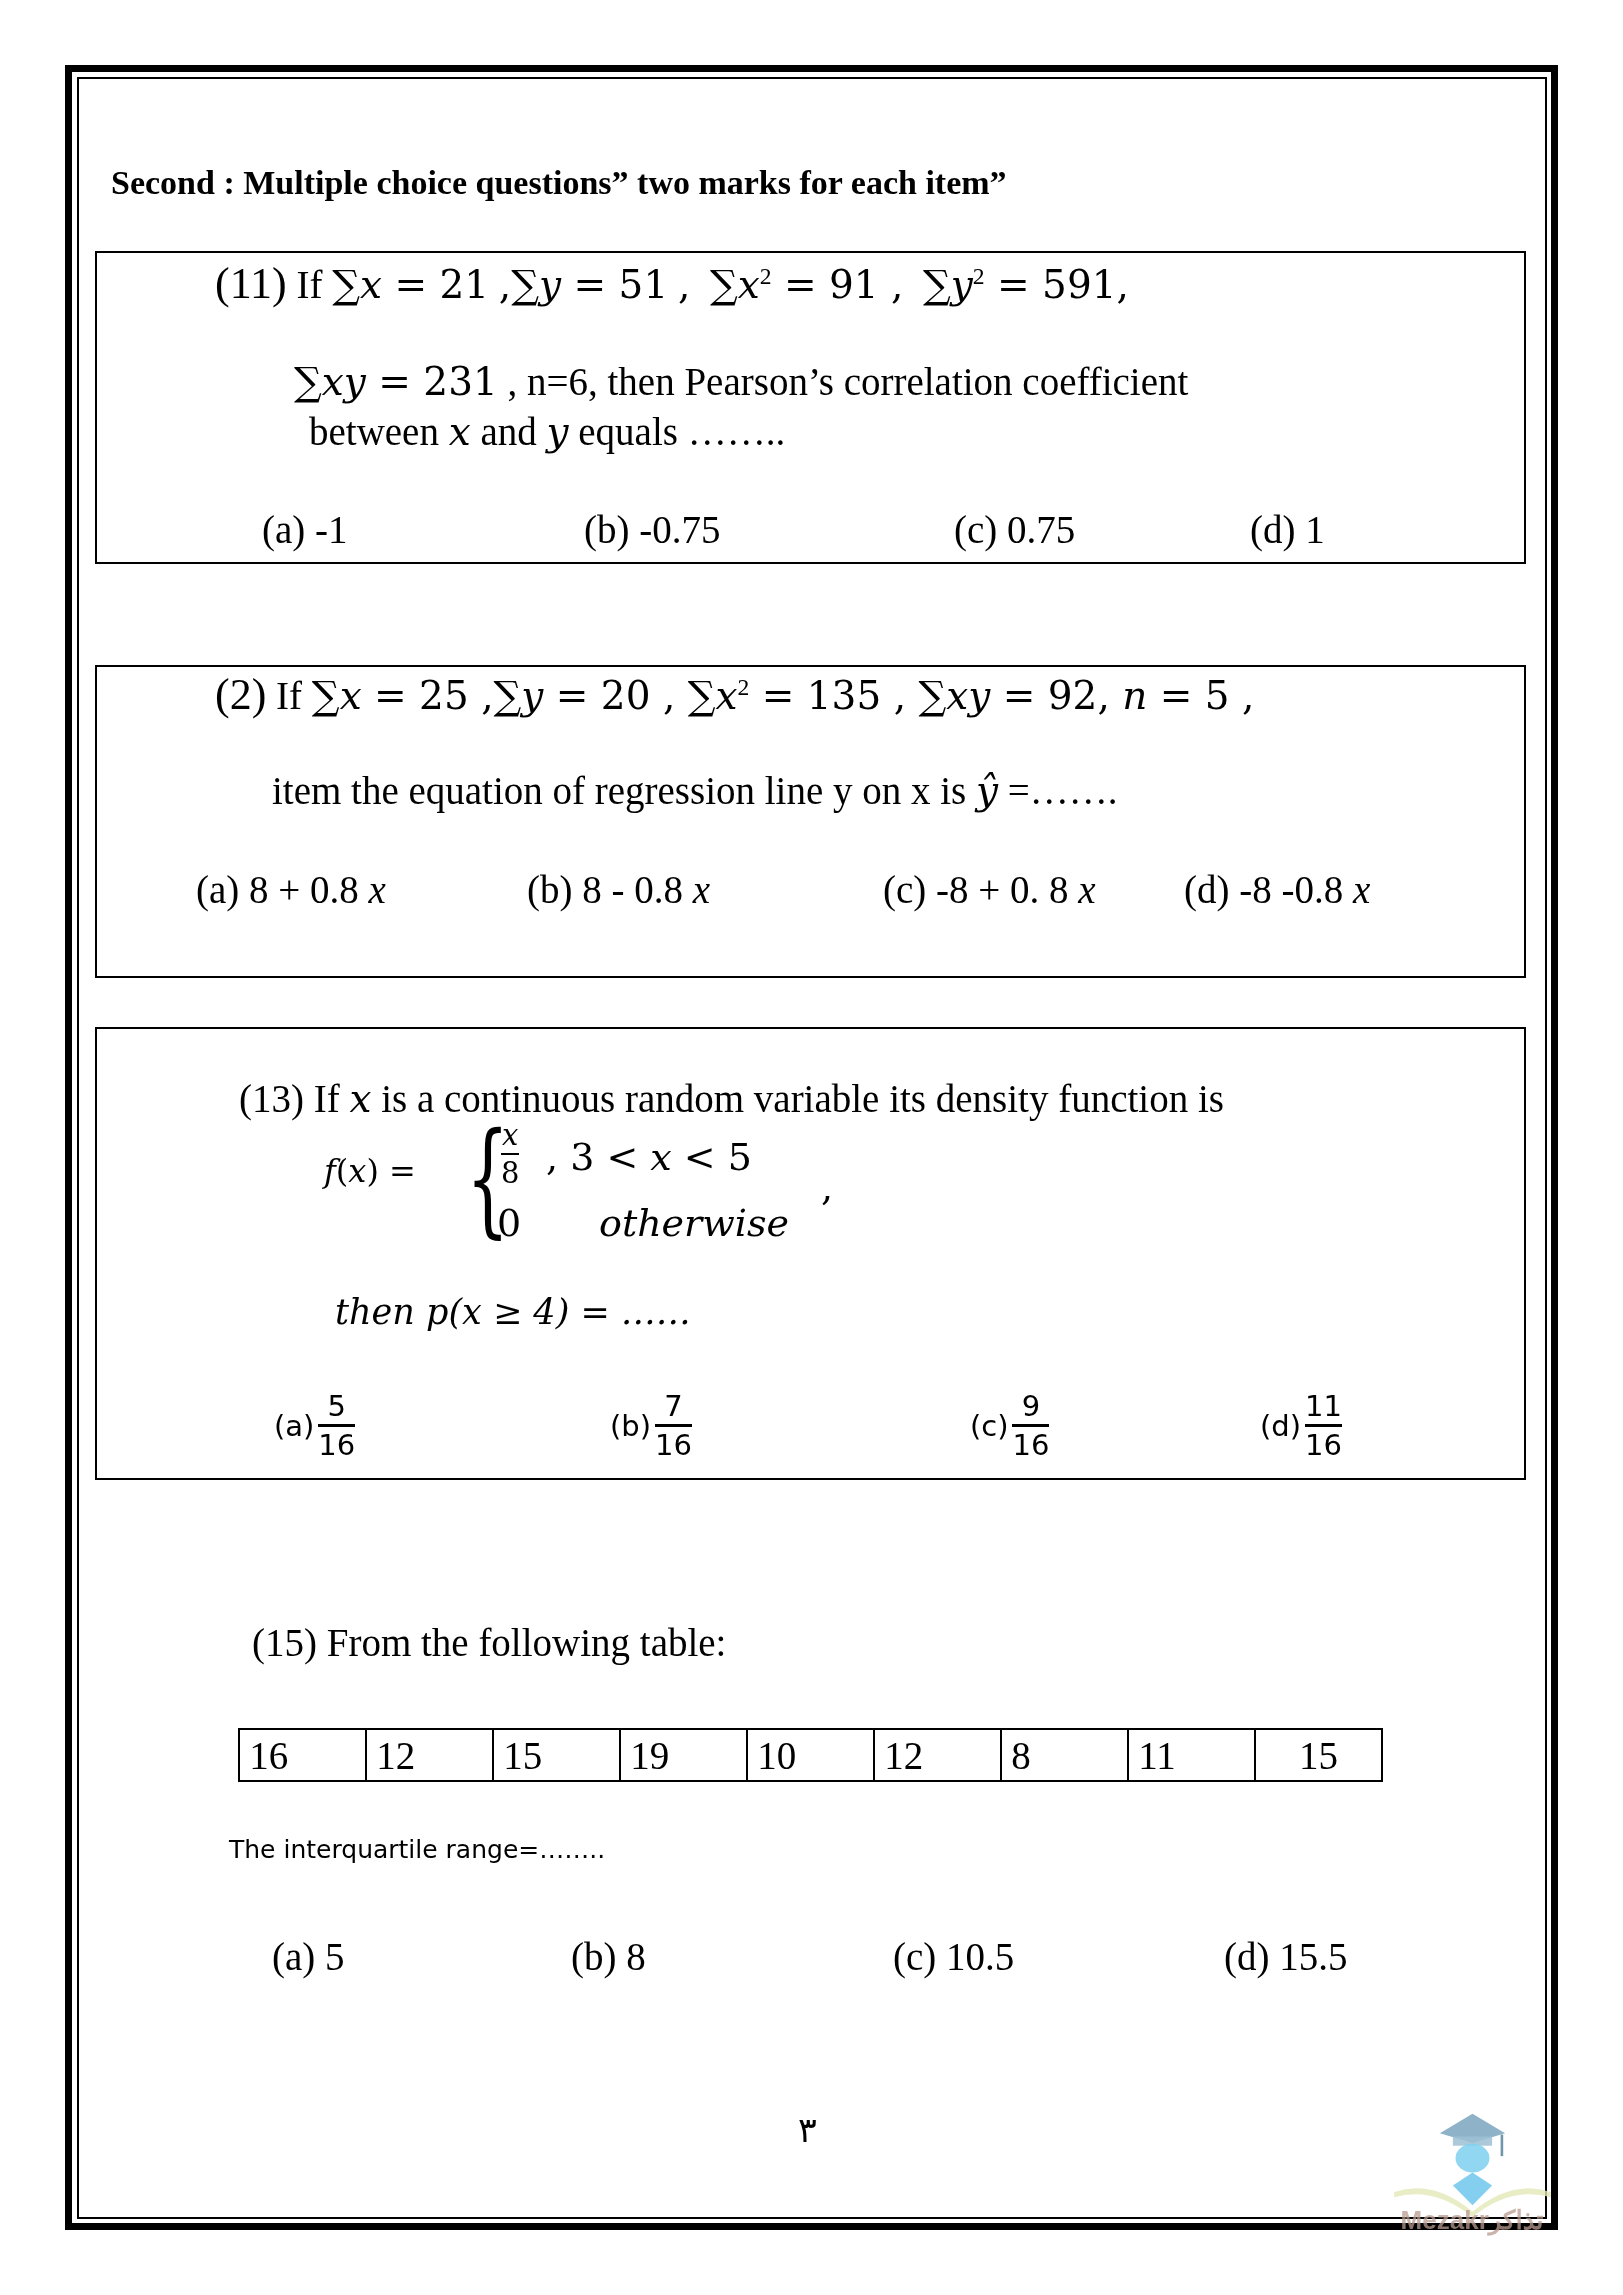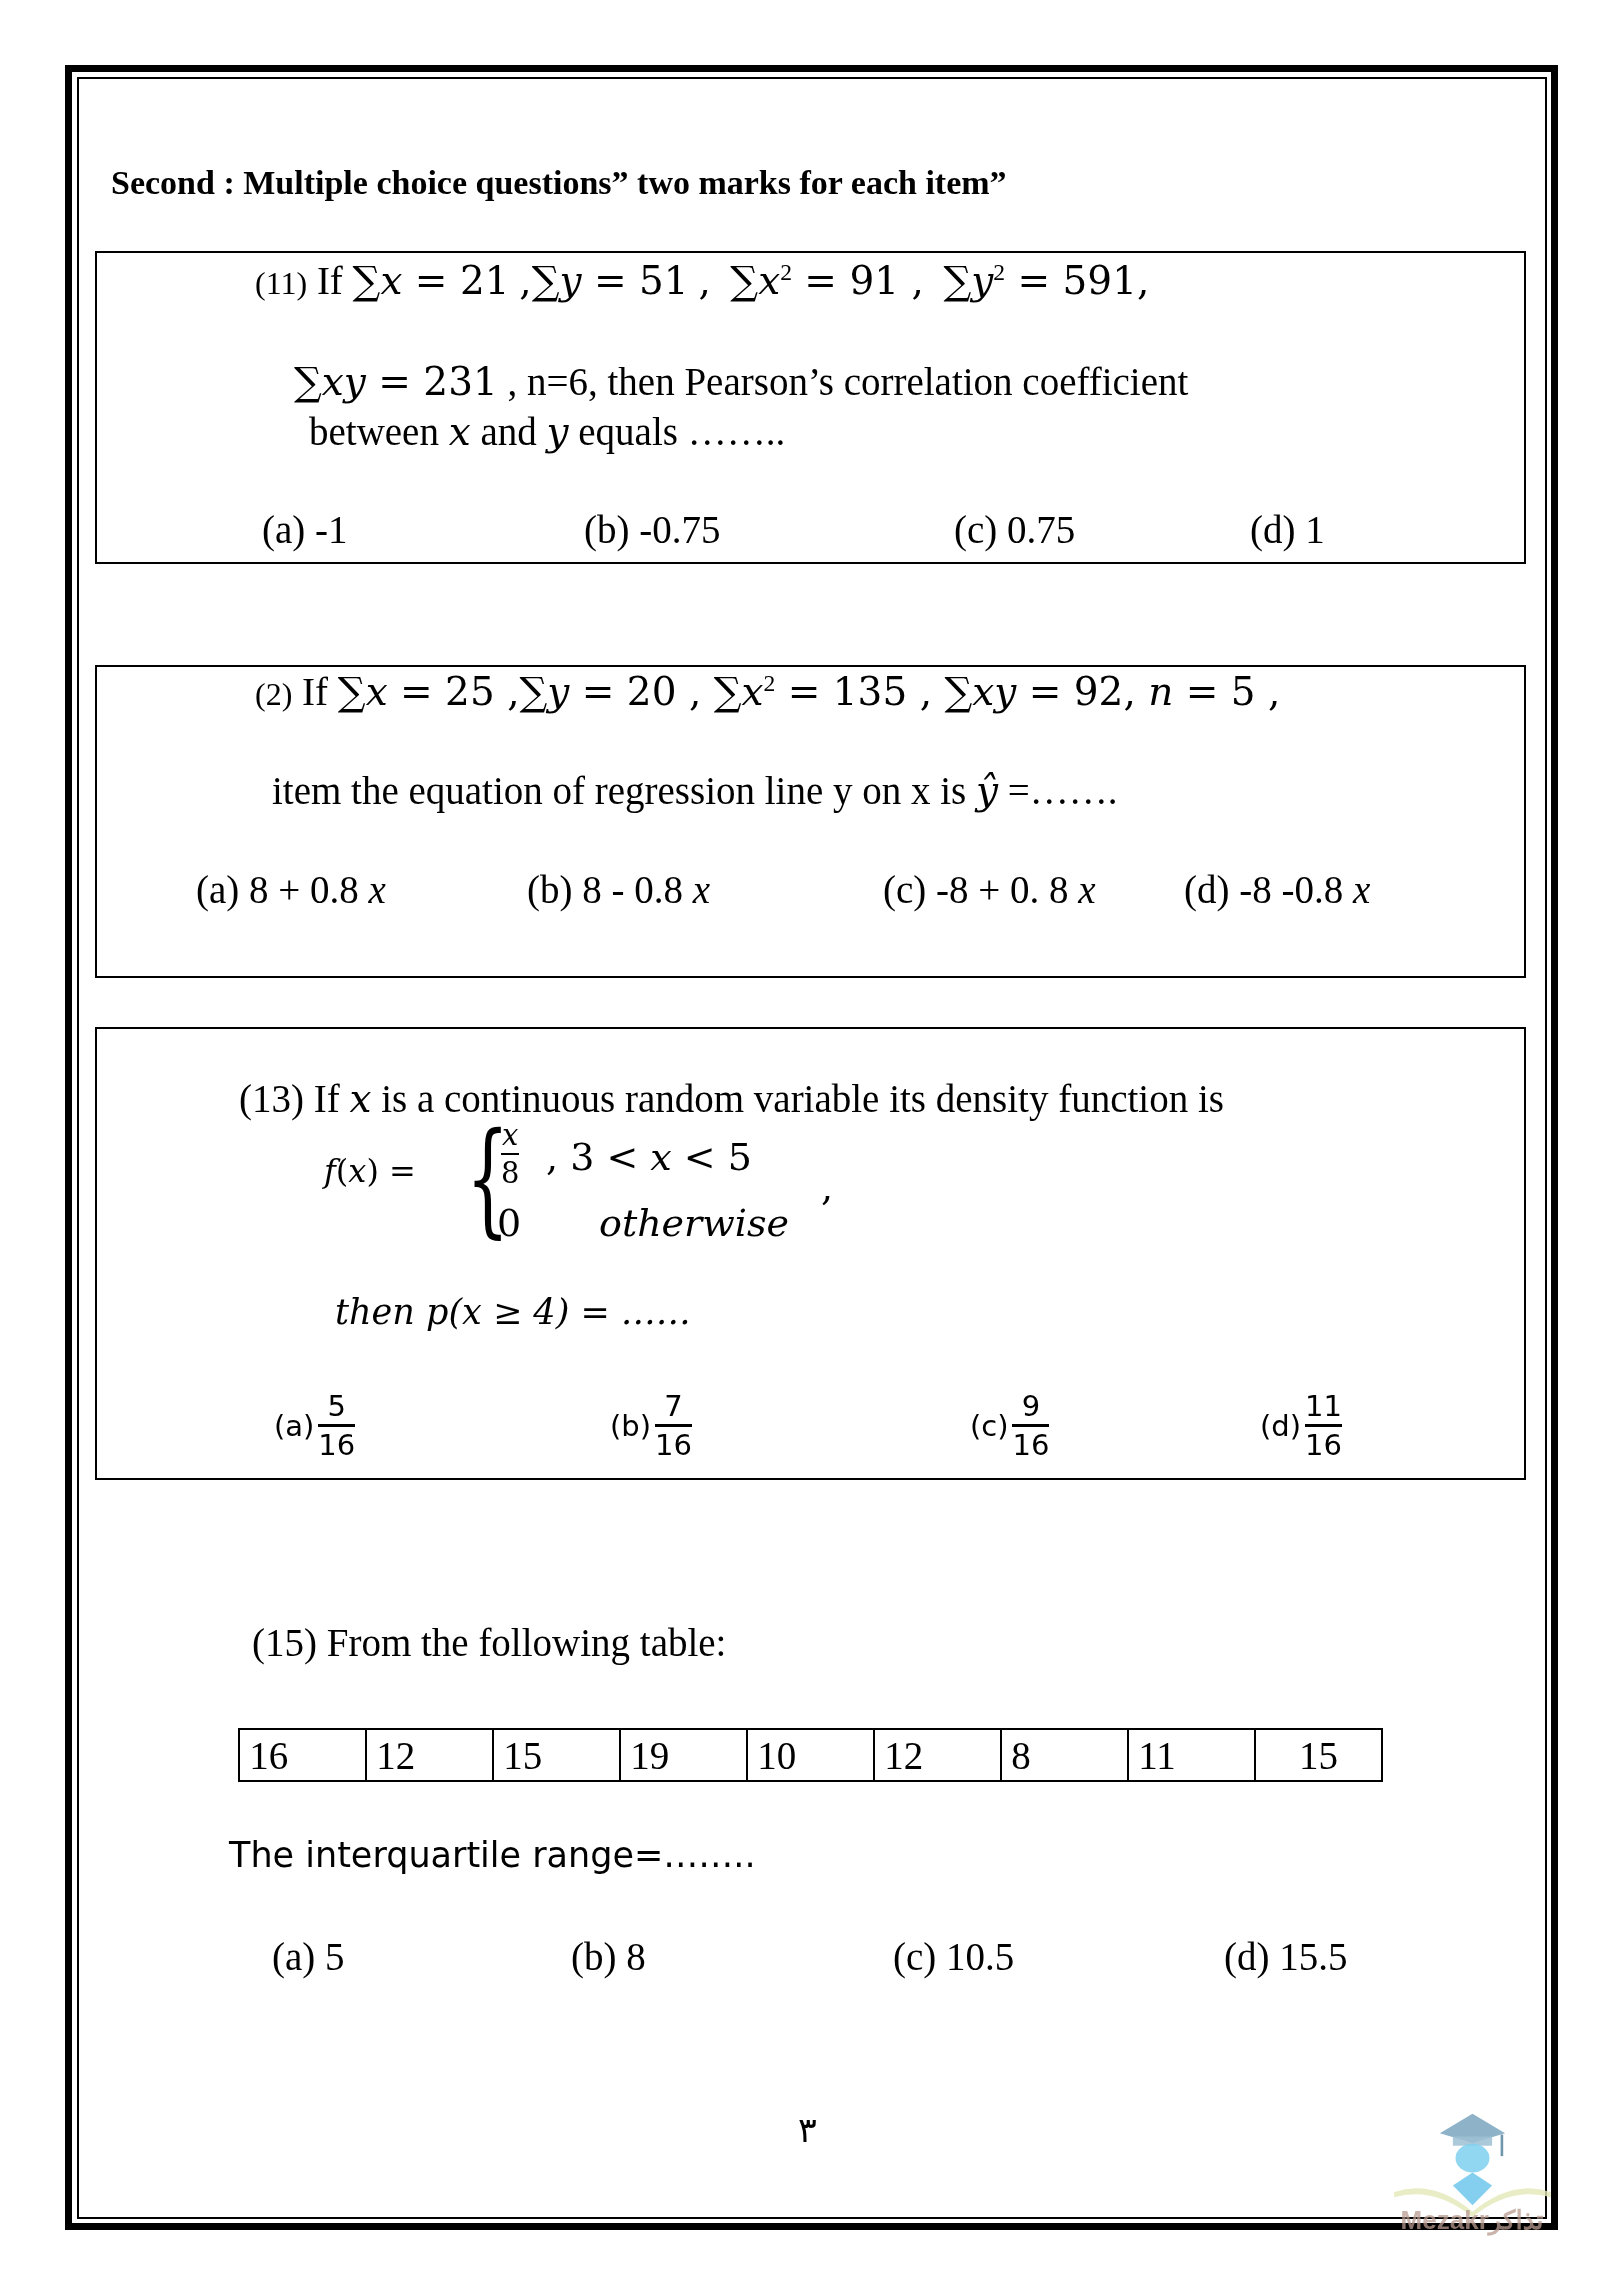--- a/index.html
+++ b/index.html
@@ -9,21 +9,21 @@
                  box-sizing:border-box; border:7.9px solid #000; }
   .frame-inner { position:absolute; left:77px; top:77px; width:1470px; height:2142px;
                  box-sizing:border-box; border:2px solid #000; }
   .abs { position:absolute; white-space:nowrap; }
   .heading { left:111px; top:164px; font-size:34px; font-weight:bold; }
   .qbox { position:absolute; left:95px; width:1431px; box-sizing:border-box; border:2px solid #000; }
   .q11 { top:251px; height:313px; }
   .q12 { top:665px; height:313px; }
   .q13 { top:1027px; height:453px; }
   .txt { font-size:39px; }
-  .qn { font-size:32px;margin-left:40px; }
+  .qn { font-size:44px; }
   .m { font-family:"DejaVu Serif", serif; font-style:italic; }
   .mu { font-family:"DejaVu Serif", serif; font-style:normal; }
   sup { font-size:23.6px; vertical-align:14.4px; line-height:0; }
   .frac { display:inline-block; vertical-align:middle; text-align:center; }
   .frac .num, .frac .den { display:block; line-height:1.05; }
   .frac .bar { display:block; height:3.3px; background:#000; margin:2.6px 0; }
   .sans { font-family:"DejaVu Sans", "Liberation Sans", sans-serif; }
   table.data { position:absolute; left:238px; top:1728px; border-collapse:collapse; }
   table.data td { border:2px solid #000; height:52px; font-size:39px; padding:0 9.2px; box-sizing:border-box; }
   .brace { font-family:"DejaVu Serif", serif; font-size:124px; line-height:1; transform:scaleX(0.55); transform-origin:left center; display:inline-block; }
@@ -112,21 +112,21 @@
     <td style="width:127px;">15</td>
     <td style="width:127px;">19</td>
     <td style="width:127px;">10</td>
     <td style="width:127px;">12</td>
     <td style="width:127px;">8</td>
     <td style="width:127px;">11</td>
     <td style="width:127px; text-align:center;">15</td>
   </tr>
 </tbody>
   </table>
-<div class="abs sans" style="left:229px; top:1835px; font-size:35px;">The interquartile range=……..</div>
+<div class="abs sans" style="left:229px; top:1835px; font-size:25px;">The interquartile range=……..</div>
 <div class="abs txt" style="left:272px; top:1934px;">(a)  5</div>
 <div class="abs txt" style="left:571px; top:1934px;">(b) 8</div>
 <div class="abs txt" style="left:893px; top:1934px;">(c) 10.5</div>
 <div class="abs txt" style="left:1224px; top:1934px;">(d) 15.5</div>
 
 <div class="abs" style="left:798px; top:2110px; font-size:35px; font-family:'DejaVu Sans', sans-serif;">٣</div>
 
 <div class="abs" style="left:1381px; top:2107px; width:183px; height:131px;">
   <svg width="183" height="131" viewBox="0 0 280 200">
     <polygon points="140,10 190,40 140,55 90,40" fill="#7aa6bf" opacity="0.85"></polygon>

